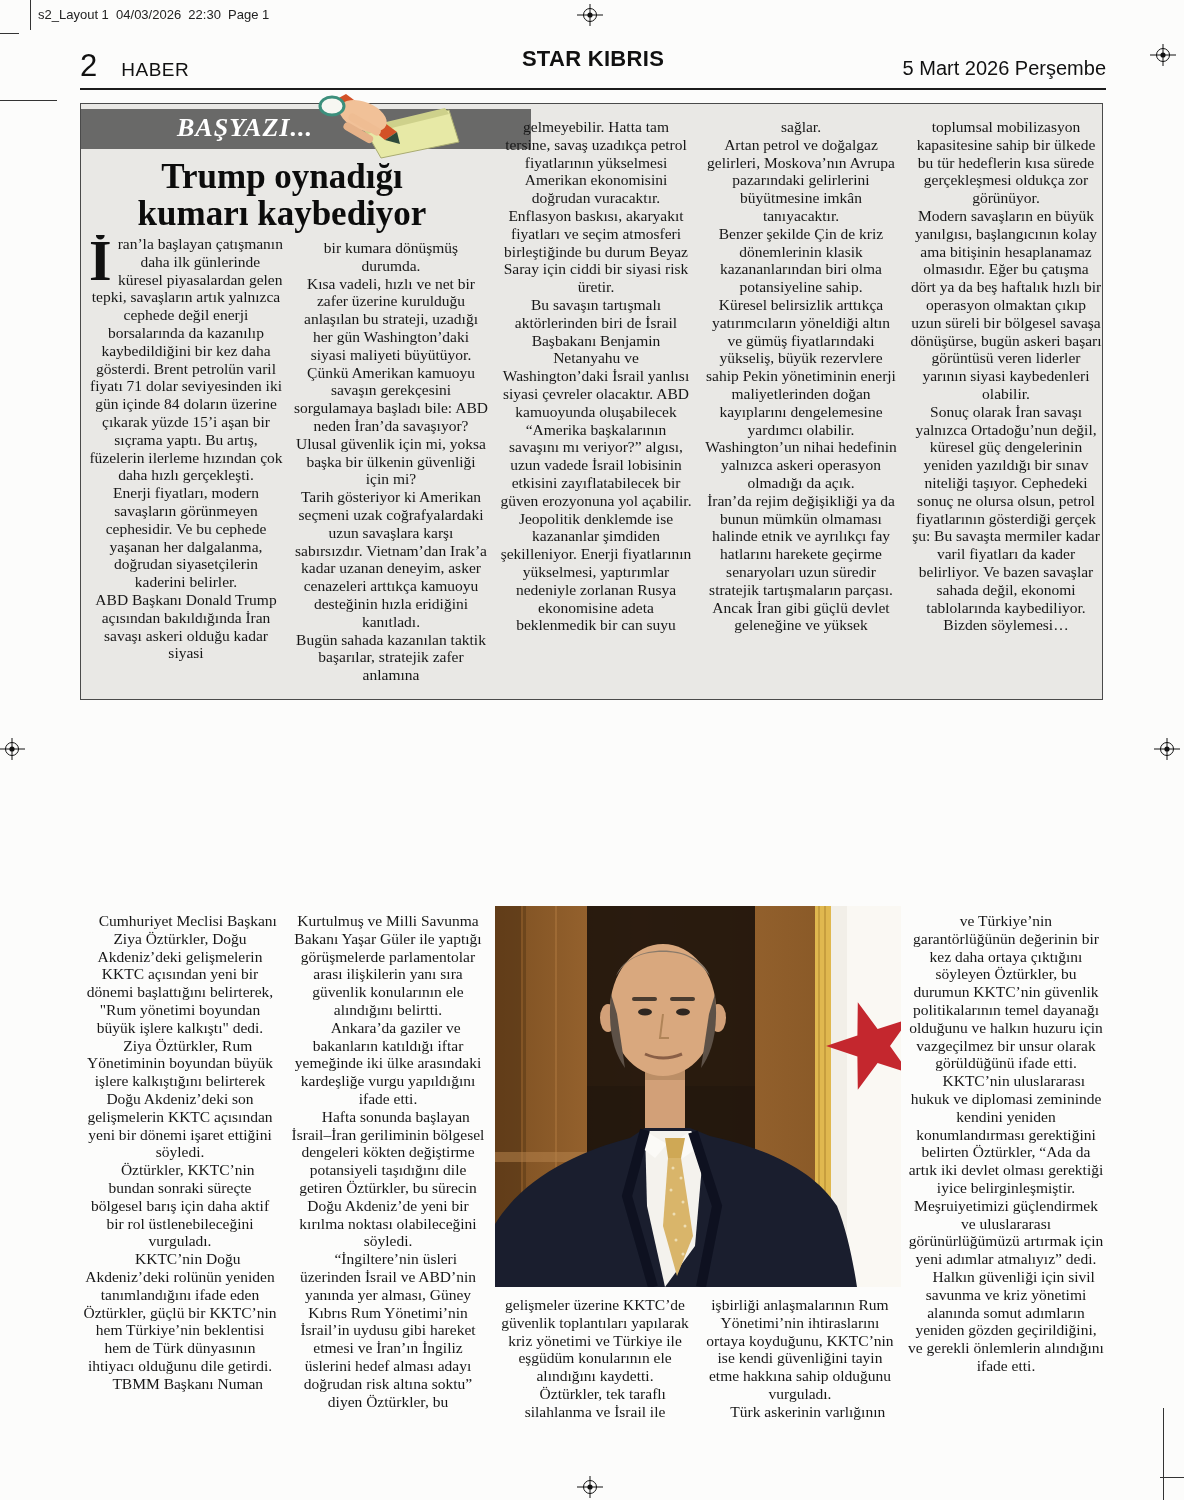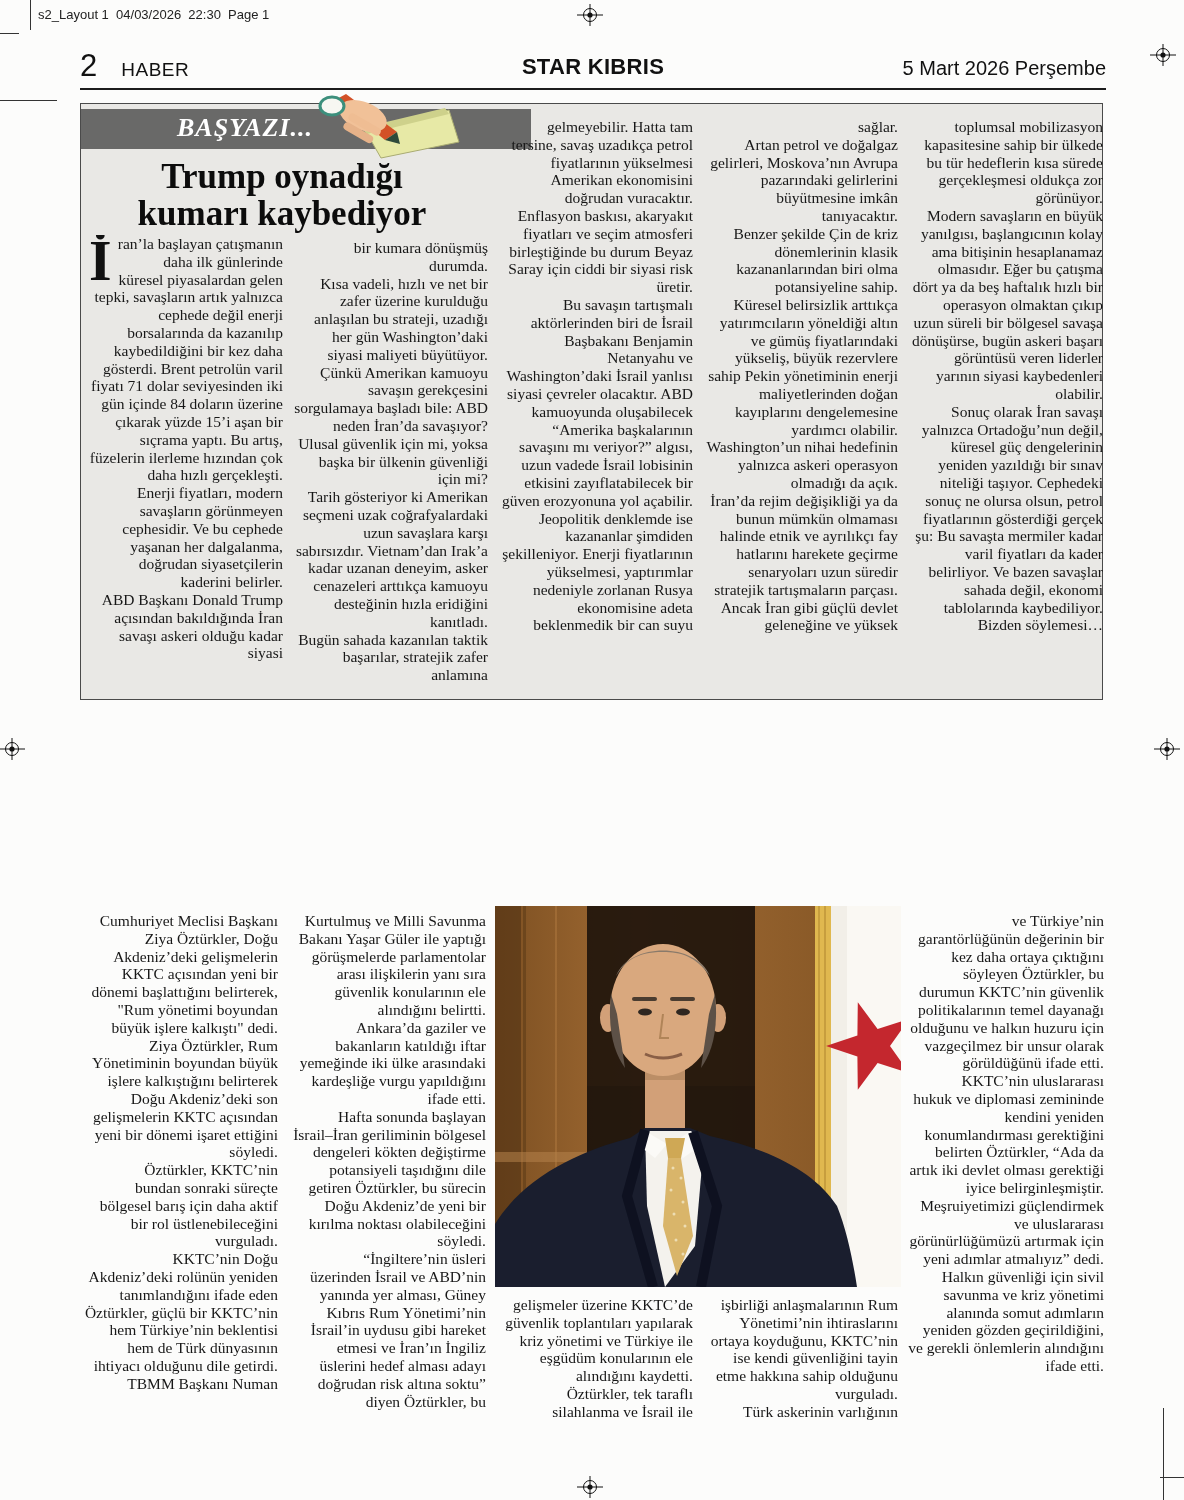--- a/index.html
+++ b/index.html
@@ -11,33 +11,33 @@
   
   .slug{position:absolute;left:38px;top:7px;font:13px "Liberation Sans",sans-serif;color:#222;white-space:pre;}
   .crop{position:absolute;background:#333;}
   .regmark{position:absolute;}
   
   .masthead{position:absolute;left:80px;top:46px;width:1026px;height:42px;
     border-bottom:2px solid #1c1c1c;font-family:"Liberation Sans",sans-serif;color:#111;}
   .mh-left{position:absolute;left:0;bottom:7px;}
   .mh-pagenum{font-size:31px;line-height:30px;}
   .mh-section{font-size:19px;margin-left:24px;letter-spacing:.5px;}
-  .mh-center{position:absolute;left:0;right:0;bottom:8px;text-align:center;font-size:22px;font-weight:bold;letter-spacing:.3px;}
+  .mh-center{position:absolute;left:0;right:0;bottom:16px;text-align:center;font-size:22px;font-weight:bold;letter-spacing:.3px;}
   .mh-right{position:absolute;right:0;bottom:8px;font-size:20px;}
   
   .edbox{position:absolute;left:80px;top:103px;width:1023px;height:597px;
     background:#e9e8e5;border:1px solid #4a4a4a;box-sizing:border-box;}
   .kicker-bar{position:absolute;left:0;top:5px;width:450px;height:40px;background:#696968;}
   .kicker-label{position:absolute;left:96px;top:4px;color:#fff;font-style:italic;font-weight:bold;
     font-size:26px;letter-spacing:1px;font-family:"Liberation Serif",serif;}
   .kicker-art{position:absolute;left:218px;top:-13px;width:170px;height:64px;overflow:visible;}
   .ed-title{position:absolute;left:0;top:54px;width:402px;text-align:center;font-weight:bold;
     font-size:35px;line-height:37px;color:#0c0c0c;white-space:pre-line;}
   .ecol,.acol{position:absolute;font-size:15.5px;line-height:17.8px;color:#171717;
-    white-space:pre-line;overflow:hidden;text-align:right;}
+    white-space:pre-line;overflow:hidden;text-align:center;}
   .ecol{width:194px;}
   #ecol1{left:8px;top:131px;height:462px;}
   #ecol2{left:213px;top:135px;height:462px;}
   #ecol3{left:418px;top:14px;height:579px;}
   #ecol4{left:623px;top:14px;height:579px;}
   #ecol5{left:828px;top:14px;height:579px;}
   .dropcap{float:left;font-weight:bold;font-size:58px;line-height:46px;padding:3px 6px 0 0;color:#111;}
   
   .headline{position:absolute;left:80px;top:703px;width:1028px;height:195px;color:#000;}
   .hl-row{height:94px;}

